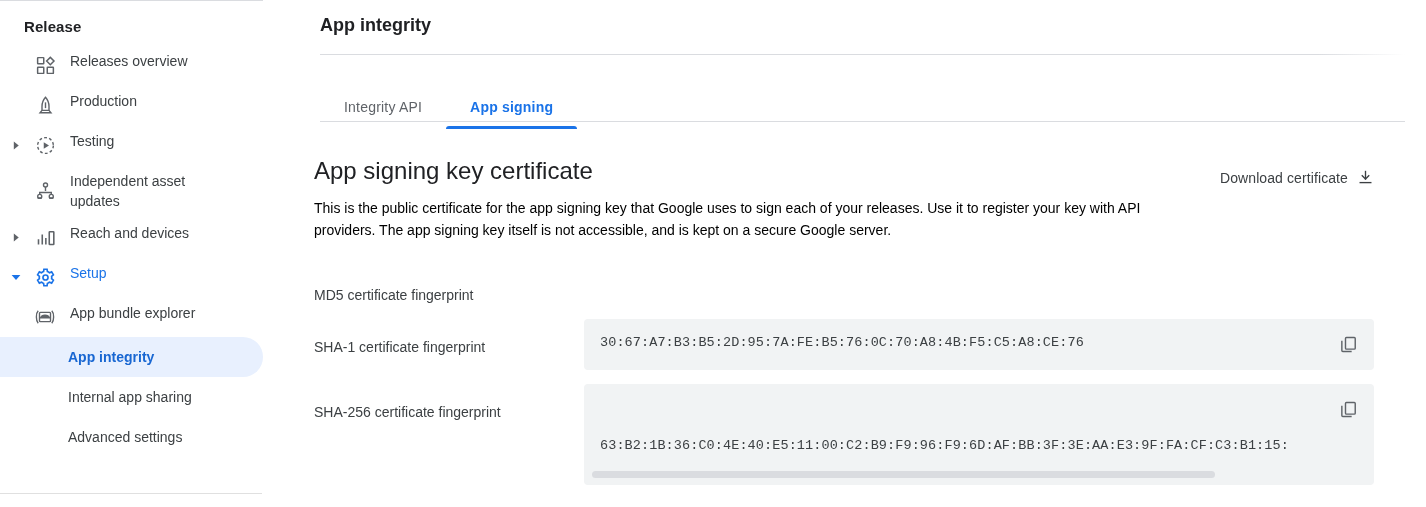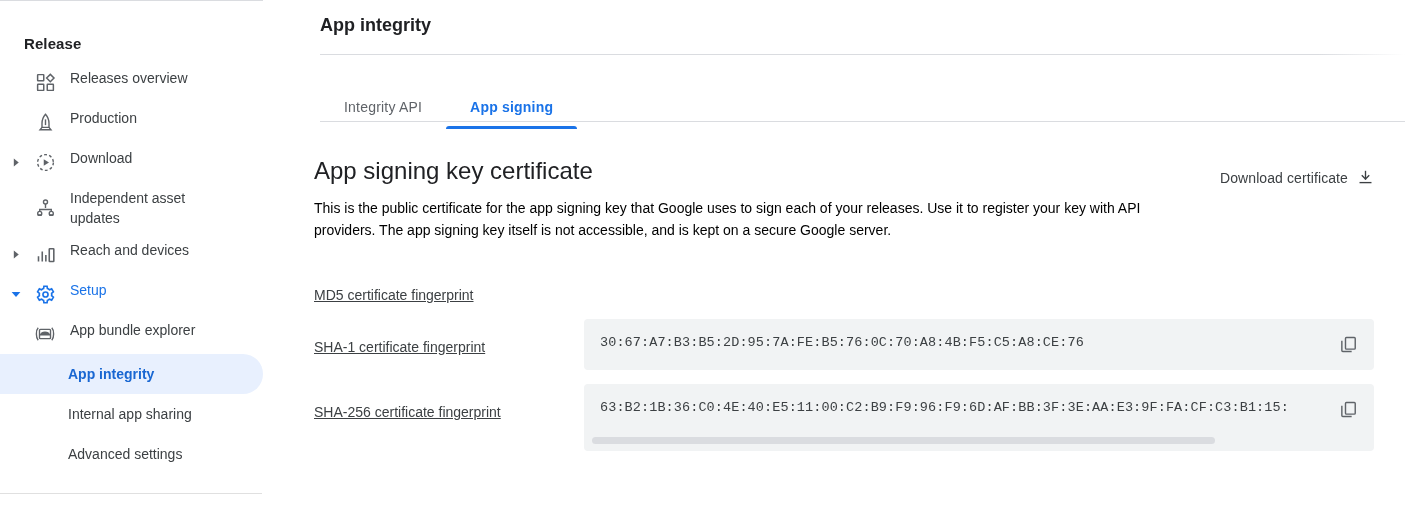--- a/index.html
+++ b/index.html
@@ -19,21 +19,21 @@
     display: flex;
   }
 
   
   .sidebar {
     position: relative;
     width: 263px;
     min-width: 263px;
     height: 507px;
     background: #fff;
-    padding-top: 17px;
+    padding-top: 0;
   }
   .sidebar-top-rule {
     position: absolute;
     top: 0; left: 0;
     width: 263px;
     height: 1px;
     background: #dadce0;
   }
   .sidebar-bottom-rule {
     position: absolute;
@@ -206,21 +206,20 @@
     align-items: flex-start;
     margin-bottom: 14px;
   }
   .fp-label {
     width: 270px;
     min-width: 270px;
     font-size: 14px;
     color: #3c4043;
     line-height: 20px;
     padding-top: 18px;
-    text-decoration: underline;
   }
   .fp-field {
     position: relative;
     flex: 1;
     max-width: 790px;
     background: #f1f3f4;
     border-radius: 4px;
     display: flex;
     align-items: flex-start;
   }
@@ -234,20 +233,21 @@
     font-size: 13.5px;
     color: #3c4043;
     white-space: nowrap;
     letter-spacing: 0.1px;
     display: block;
   }
   .fp-value.clipped {
     width: 712px;
     overflow: hidden;
     text-overflow: clip;
+    margin-top: 38px;
   }
   .copy-btn {
     width: 52px;
     min-width: 52px;
     display: flex;
     align-items: center;
     justify-content: center;
     padding-top: 16px;
     padding-bottom: 16px;
     cursor: pointer;
@@ -311,21 +311,21 @@
         <svg width="9" height="9" viewBox="0 0 10 10">
             <path d="M2 0.5L7.5 5 2 9.5z" fill="#5f6368"></path>
           </svg>
       </span>
       <span class="nav-icon">
         <svg width="21" height="21" viewBox="0 0 24 24" fill="none" stroke="#5f6368" stroke-width="1.6">
           <circle cx="12" cy="12" r="9" stroke-dasharray="3.2 2.6"></circle>
           <path d="M10 8.3l6 3.7-6 3.7z" fill="#5f6368" stroke="none"></path>
         </svg>
       </span>
-      <span class="nav-label">Download</span>
+      <span class="nav-label">Testing</span>
     </div>
 
     <div class="nav-item">
       <span class="nav-caret"></span>
       <span class="nav-icon">
         <svg width="21" height="21" viewBox="0 0 24 24" fill="none" stroke="#5f6368" stroke-width="1.6">
           <circle cx="12" cy="4.6" r="2.3"></circle>
           <circle cx="5.4" cy="17.6" r="2.3"></circle>
           <circle cx="18.6" cy="17.6" r="2.3"></circle>
           <path d="M12 6.9v4.4M5.4 15.3v-2.2h13.2v2.2M3 19.5h4.8M16.2 19.5H21"></path>

